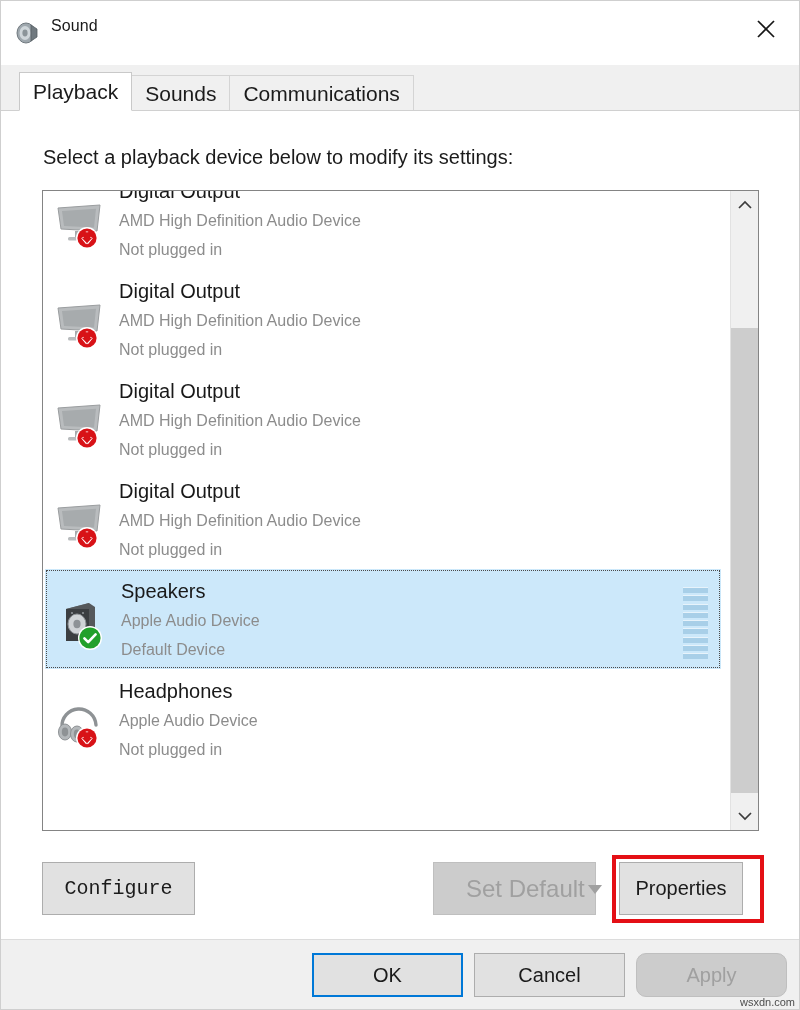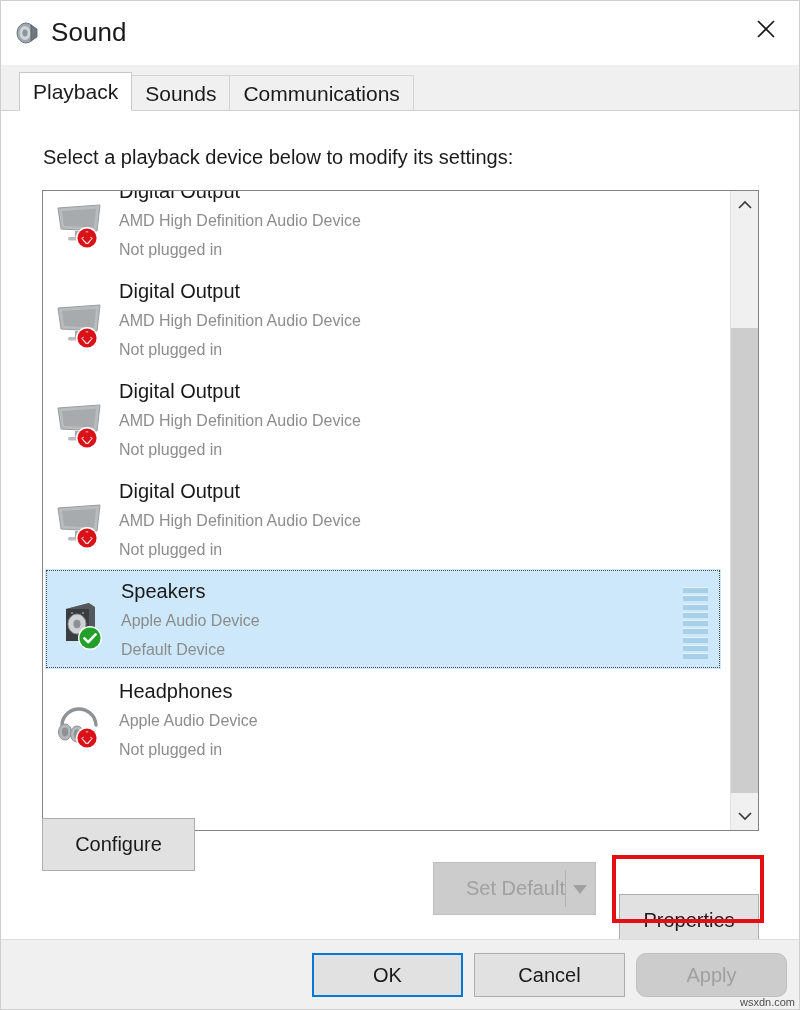--- a/index.html
+++ b/index.html
@@ -24,21 +24,21 @@
     position: absolute; left: 0; top: 0;
     width: 798px; height: 64px;
     background: #ffffff;
   }
   #title-icon {
     position: absolute; left: 12px; top: 17px;
     width: 30px; height: 30px;
   }
   #title-text {
     position: absolute; left: 50px; top: 16px;
-    font-size: 26px; color: #1a1a1a;
+    font-size: 16px; color: #1a1a1a;
     letter-spacing: .1px;
     white-space: nowrap;
   }
   #close-btn {
     position: absolute; right: 0; top: 0;
     width: 66px; height: 56px;
     display: flex; align-items: center; justify-content: center;
     cursor: default;
   }
   #close-btn svg { display: block; }
@@ -186,52 +186,51 @@
     white-space: nowrap;
   }
   .btn.disabled {
     background: #cccccc;
     border-color: #bfbfbf;
     color: #a0a0a0;
     border-radius: 10px;
   }
 
   #btn-configure {
-    position: absolute; left: 41px; top: 707px;
-    width: 153px; height: 53px;
+    position: absolute; left: 41px; top: 751px;
+    width: 153px; height: 53px; font-family: Liberation Mono, monospace;
   }
   #setdefault-wrap {
     position: absolute; left: 432px; top: 751px;
     width: 163px; height: 53px;
     display: flex;
     background: #cccccc;
     border: 1px solid #bfbfbf;
   }
   #btn-setdefault {
     flex: 1 1 auto; height: 51px;
     background: transparent; border: none;
     display: flex; align-items: center; justify-content: center;
-    font-size: 20px; color: #a0a0a0;
+    font-size: 24px; color: #a0a0a0;
     cursor: default; white-space: nowrap; padding-left: 32px;
   }
   #setdefault-split {
     width: 1px; height: 37px; margin-top: 7px;
     background: #b3b3b3;
   }
   #setdefault-arrow {
     width: 38px; height: 51px;
     display: flex; align-items: center; justify-content: center;
     cursor: default;
   }
   #btn-properties {
     position: absolute; left: 618px; top: 751px;
-    width: 140px; height: 53px;
+    width: 124px; height: 53px;
     background: #e1e1e1;
     border: 1px solid #adadad;
-    margin-top: 32px;
   }
   #annotation-box {
     position: absolute; left: 611px; top: 744px;
     width: 152px; height: 68px;
     border: 4px solid #e40f15;
     pointer-events: none;
     z-index: 20;
   }
 
   

